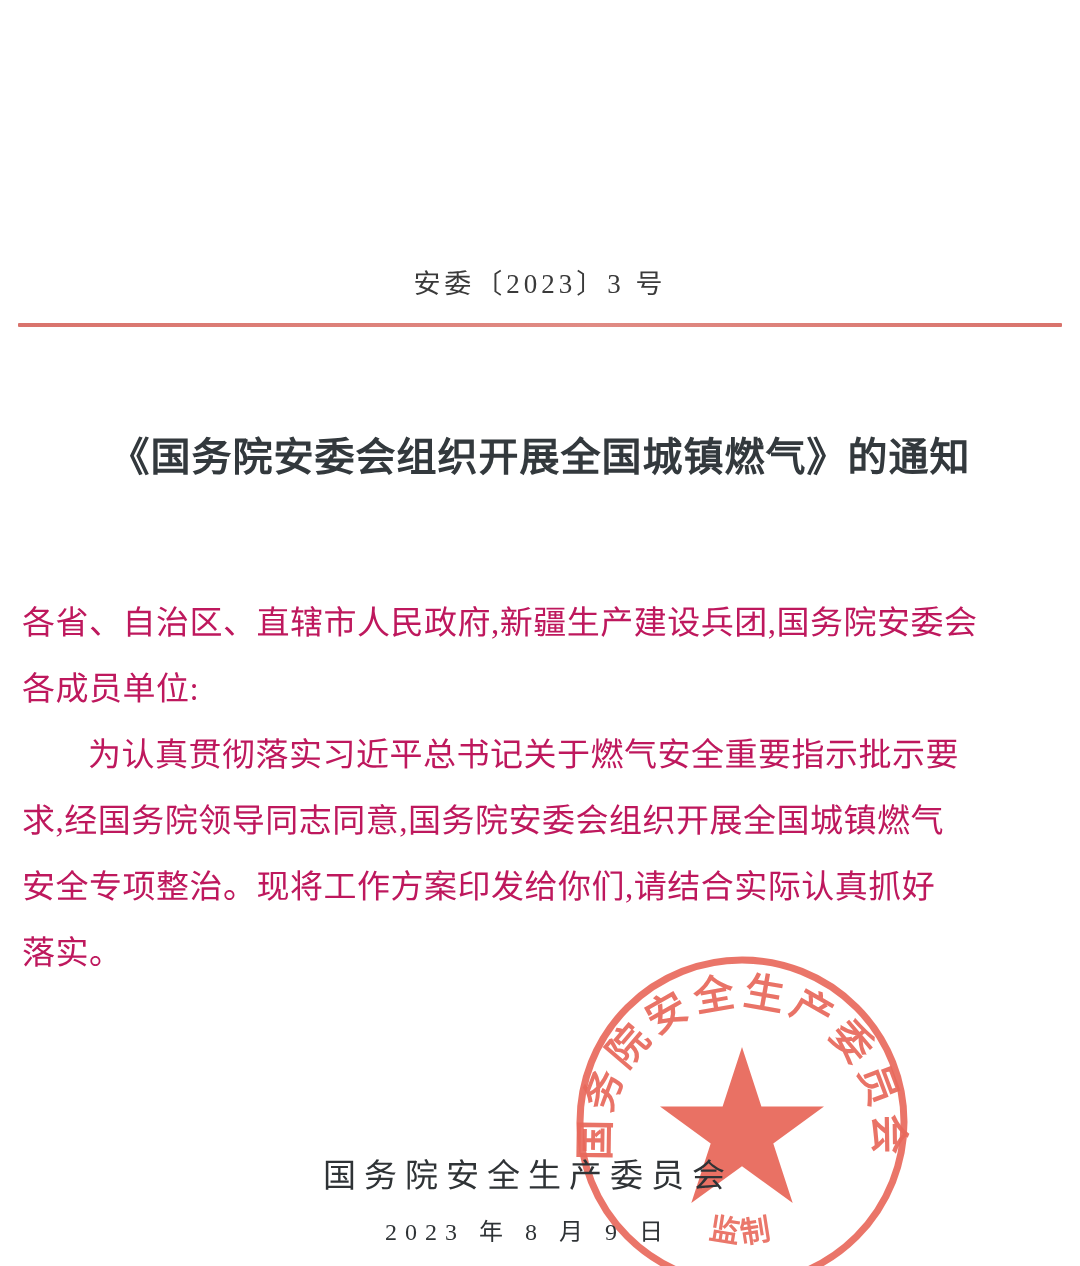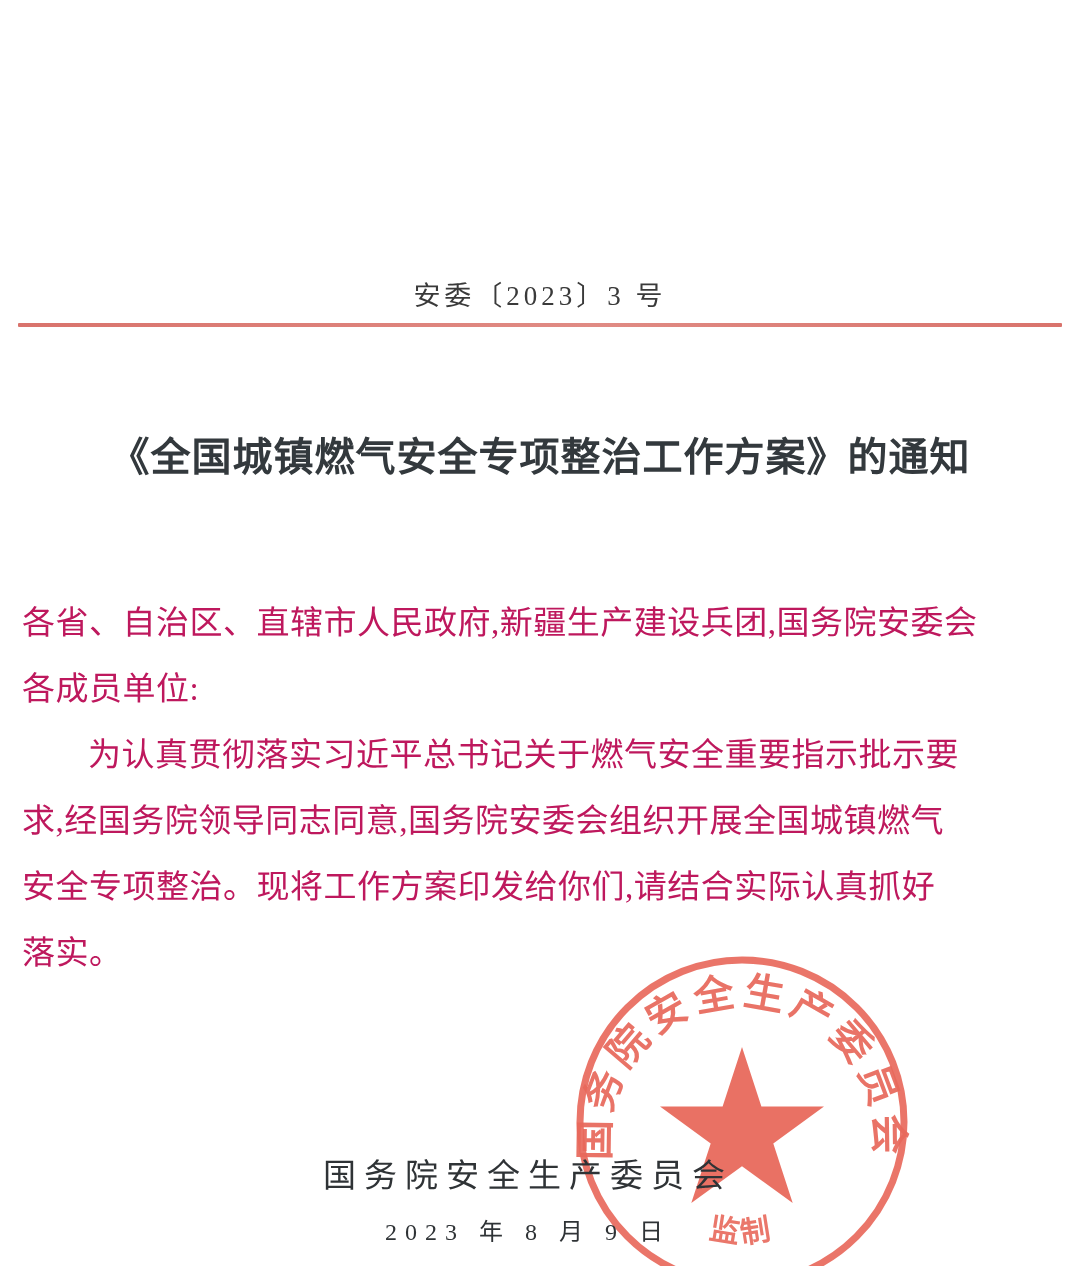--- a/index.html
+++ b/index.html
@@ -44,21 +44,20 @@
     transform-origin: top center;
   }
 
   
   .doc-number {
     position: absolute;
     top: 262px;
     left: 0;
     width: 1080px;
     text-align: center;
-    margin-top: 12px;
   }
   .doc-number-text {
     font-family: "Liberation Serif", "DejaVu Serif", serif;
     font-size: 27px;
     letter-spacing: 4px;
     color: #3a3a3a;
   }
 
   
   .red-rule {
@@ -185,21 +184,21 @@
 <div class="page">
 
 
   <div class="doc-number">
     <span class="doc-number-text">安委〔2023〕3 号</span>
   </div>
 
   <div class="red-rule"></div>
 
   <div class="title-block">
-    <div class="title-line line2">《全国城镇燃气安全专项整治工作方案》的通知</div>
+    <div class="title-line line2">《国务院安委会组织开展全国城镇燃气》的通知</div>
   </div>
 
   <div class="body-copy">
     <div class="body-line">各省、自治区、直辖市人民政府,新疆生产建设兵团,国务院安委会</div>
     <div class="body-line">各成员单位:</div>
     <div class="body-line indent">为认真贯彻落实习近平总书记关于燃气安全重要指示批示要</div>
     <div class="body-line">求,经国务院领导同志同意,国务院安委会组织开展全国城镇燃气</div>
     <div class="body-line">安全专项整治。现将工作方案印发给你们,请结合实际认真抓好</div>
     <div class="body-line">落实。</div>
   </div>

